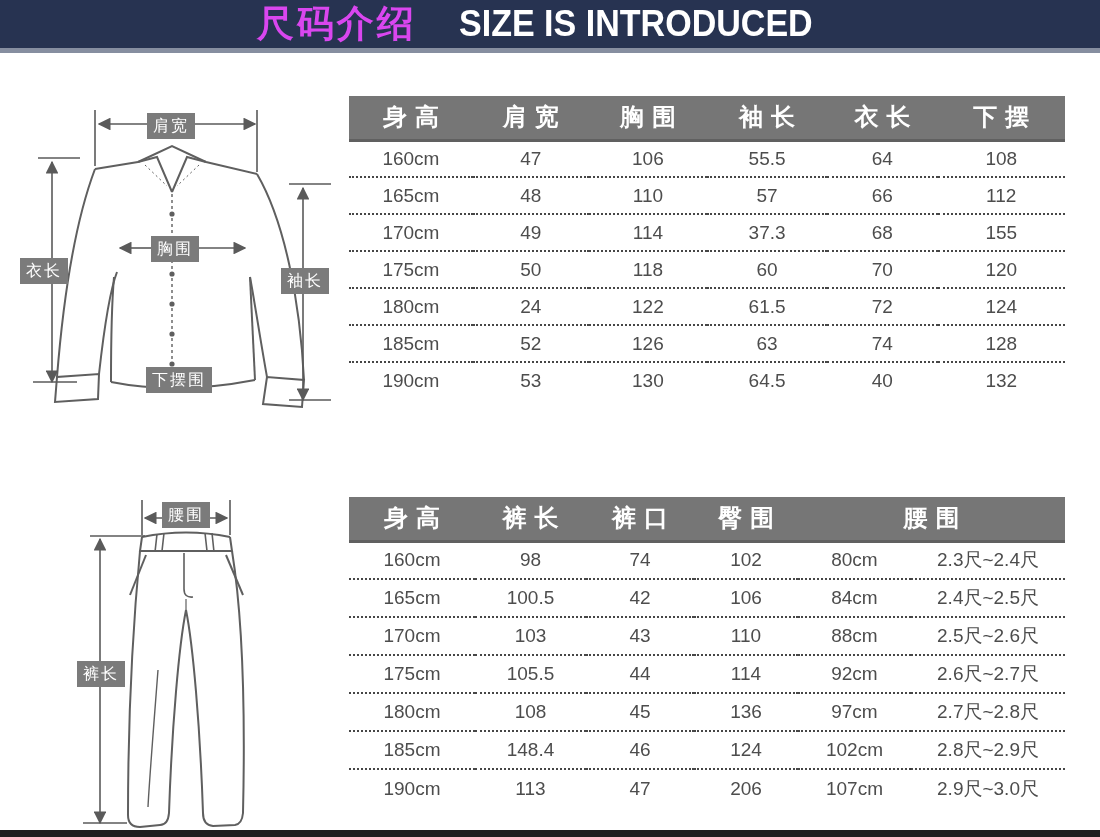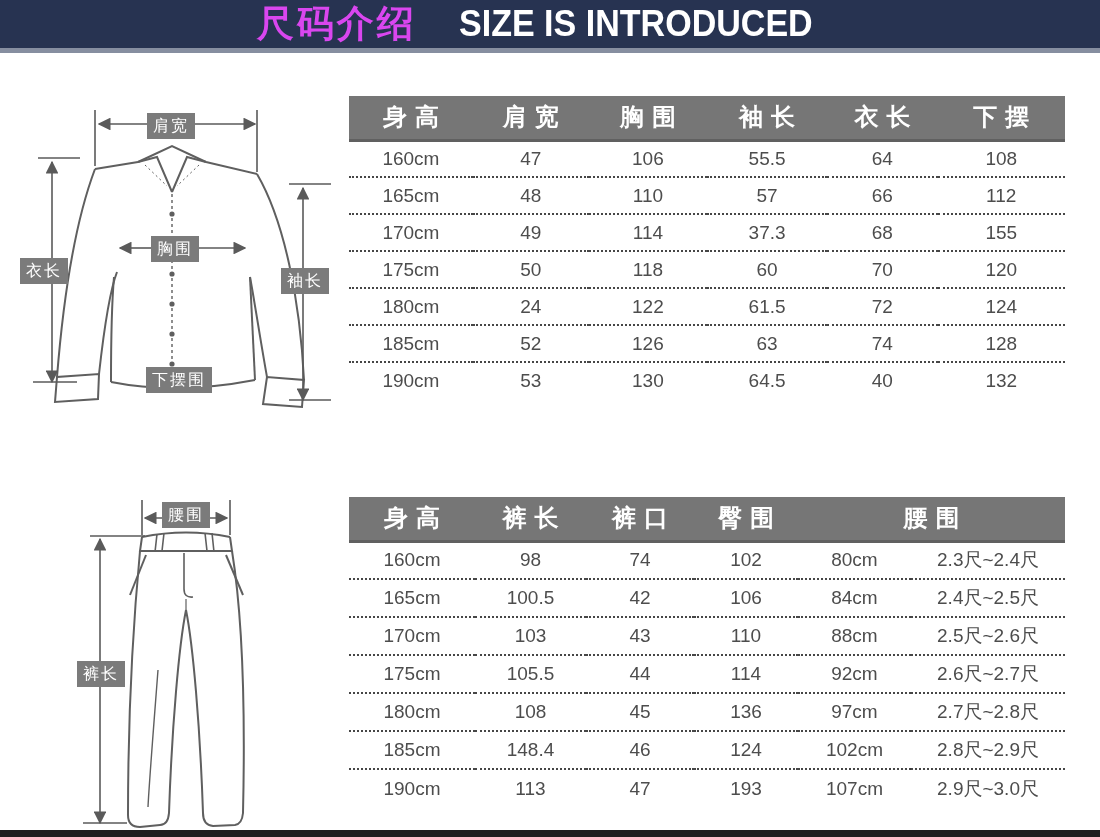--- a/index.html
+++ b/index.html
@@ -317,21 +317,21 @@
         <td>148.4</td>
         <td>46</td>
         <td>124</td>
         <td>102cm</td>
         <td>2.8尺~2.9尺</td>
       </tr>
       <tr>
         <td>190cm</td>
         <td>113</td>
         <td>47</td>
-        <td>193</td>
+        <td>206</td>
         <td>107cm</td>
         <td>2.9尺~3.0尺</td>
       </tr>
     </tbody>
   </table>
 
   <div class="bottom-bar"></div>
 
 </div>
 

